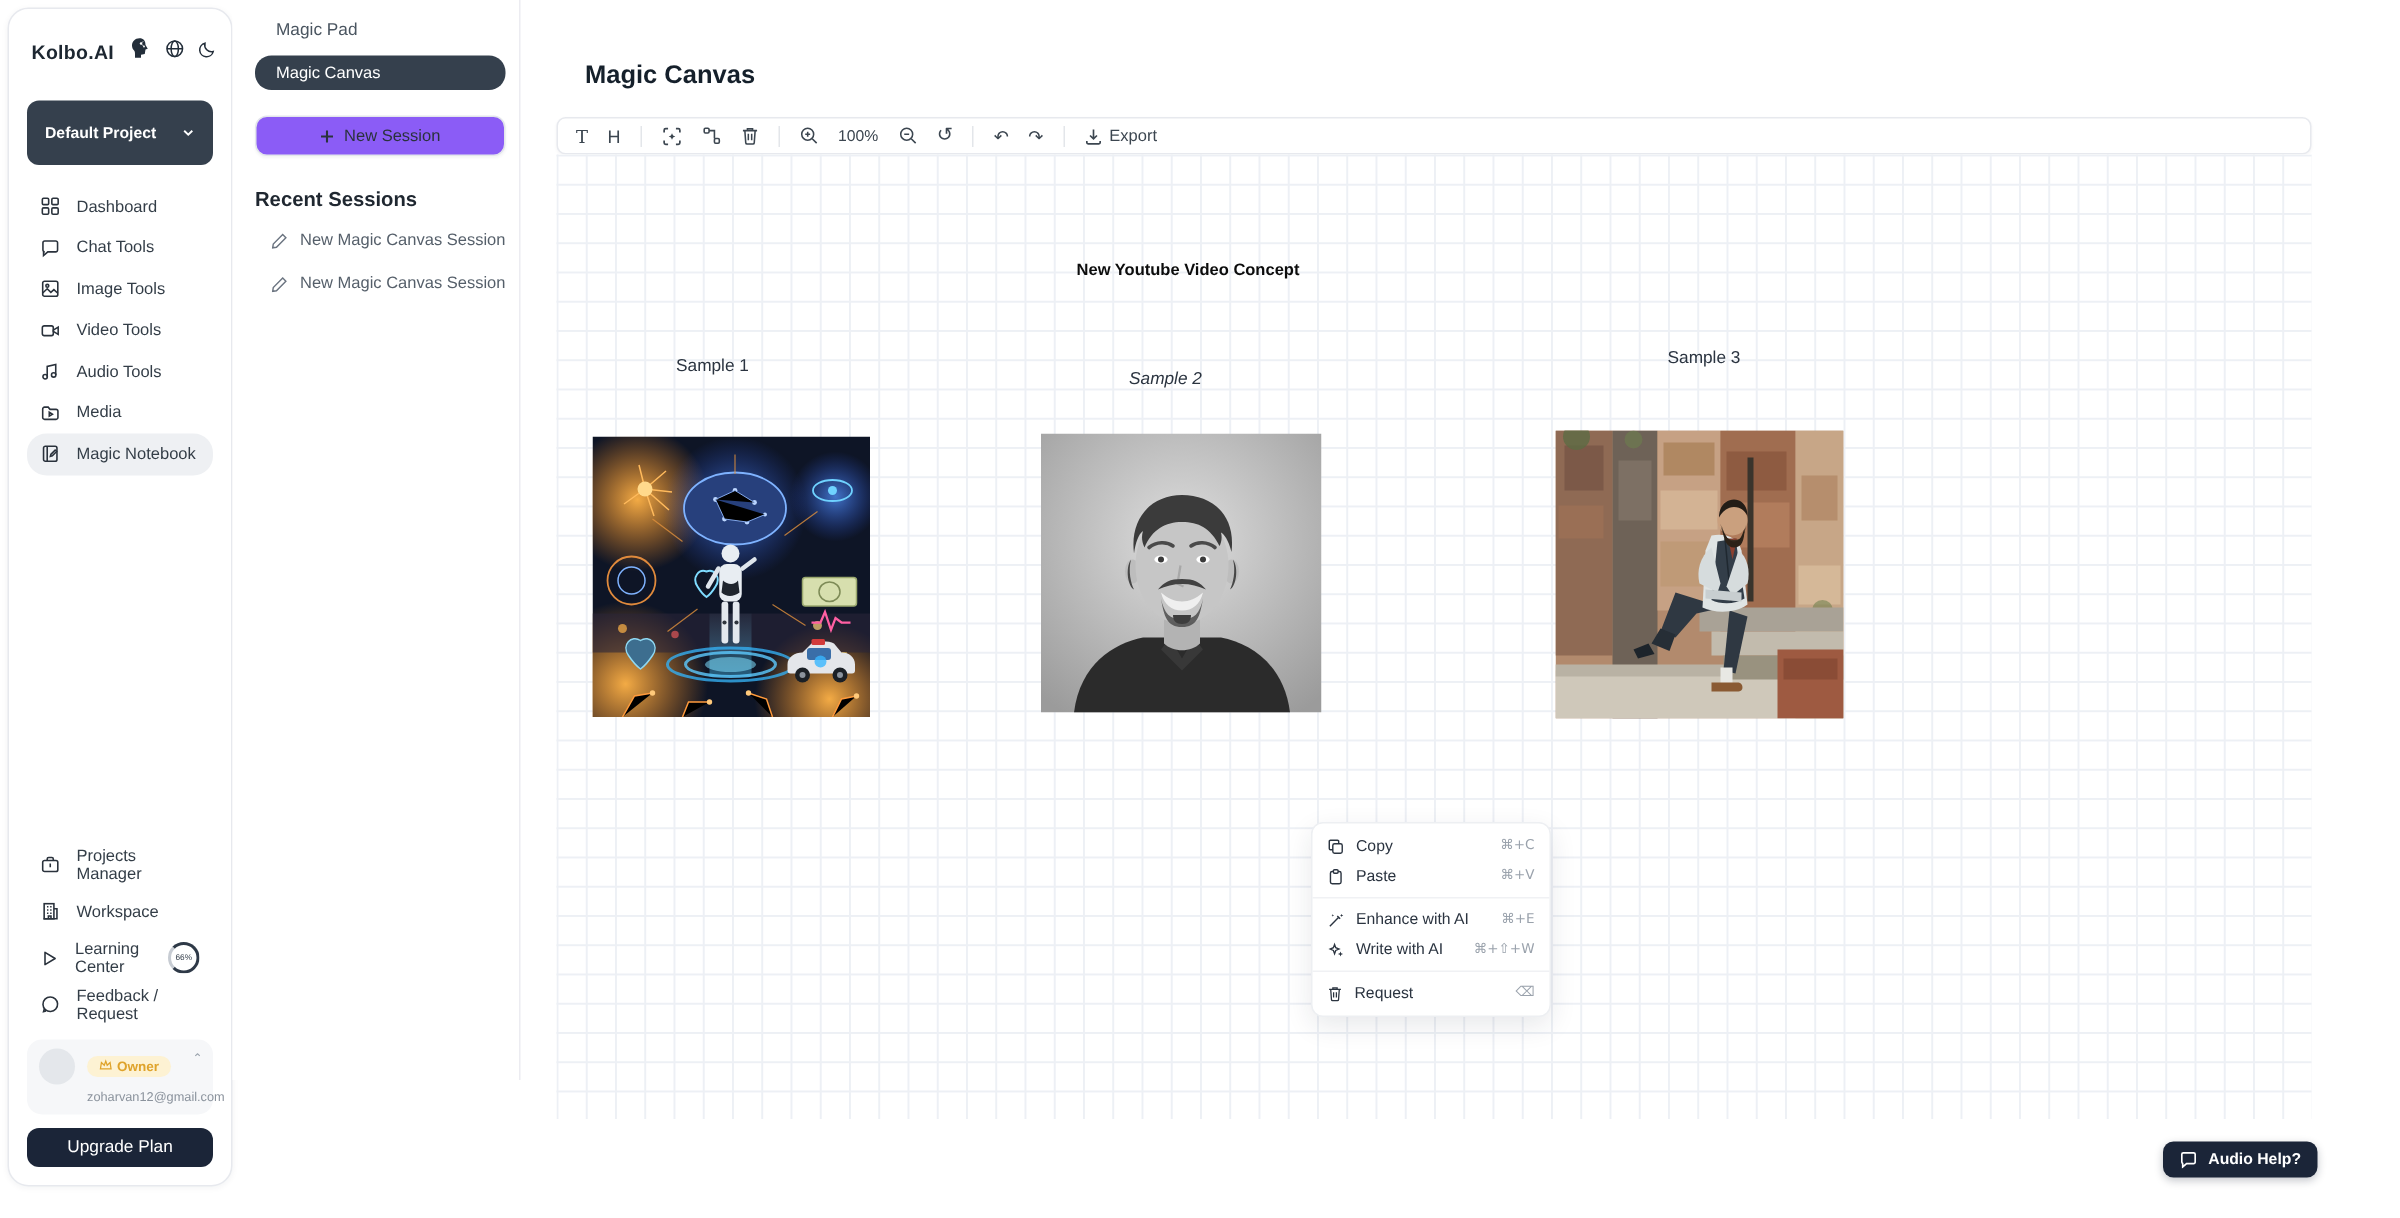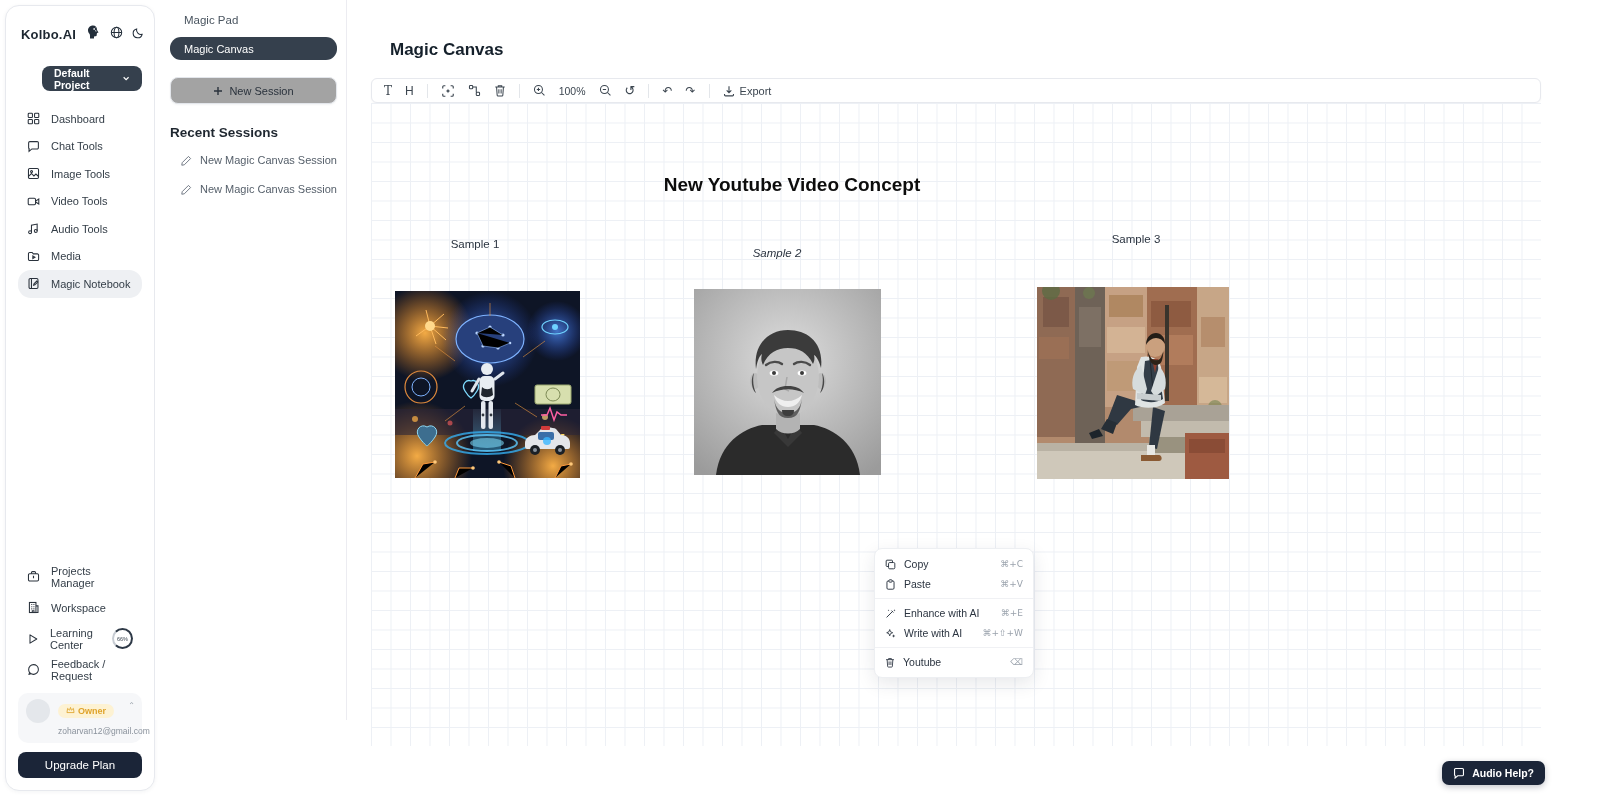--- a/index.html
+++ b/index.html
@@ -7,23 +7,23 @@
     font-family:"Liberation Sans", sans-serif; color:#273039; }
 
   
   .sidebar { position:absolute; left:5px; top:5px; width:150px; height:786px;
     background:#fff; border:1px solid #e7e9ee; border-radius:14px;
     box-shadow:0 1px 4px rgba(20,30,50,.05); display:flex; flex-direction:column;
     padding:18px 12px 12px; }
   .logo-row { display:flex; align-items:center; gap:9px; padding:0 3px; margin-bottom:22px; }
   .brand { font-size:13px; font-weight:bold; color:#1d2731; letter-spacing:.2px; white-space:nowrap; }
   .logo-row svg { flex:none; }
-  .proj-btn { height:25px; background:#35404d; border-radius:8px; color:#fff;
+  .proj-btn { height:43px; background:#35404d; border-radius:8px; color:#fff;
     display:flex; align-items:center; justify-content:space-between; padding:0 12px;
-    font-size:10.5px; font-weight:bold; cursor:pointer; margin-bottom:14px;margin-left:24px; }
+    font-size:10.5px; font-weight:bold; cursor:pointer; margin-bottom:14px; }
   .nav { display:flex; flex-direction:column; }
   .nav-item { height:27.5px; display:flex; align-items:center; gap:11px;
     padding:0 9px; border-radius:7px; font-size:11px; font-weight:500; color:#333d47; cursor:pointer; }
   .nav-item.active { background:#eef0f3;border-radius:13px; }
   .nav-item svg { flex:none; }
   .spacer { flex:1; }
   .bottom-nav .nav-item { height:31px; }
   .ring { margin-left:2px; width:21px; height:21px; border:2px solid #2e3947; border-radius:50%;
     display:flex; align-items:center; justify-content:center; font-size:5.5px; color:#3a4450;
     border-left-color:#c7ccd3; flex:none; }
@@ -37,21 +37,21 @@
   .card-caret { position:absolute; right:7px; top:8px; font-size:8px; color:#9aa2ac; }
   .upgrade-btn { margin-top:9px; height:26px; background:#1b2538; border-radius:8px; color:#fff;
     font-size:11.5px; font-weight:normal; display:flex; align-items:center; justify-content:center; cursor:pointer; }
 
   
   .panel { position:absolute; left:155px; top:0; width:192px; height:720px;
     border-right:1px solid #ececf1; background:#fff; padding:14px 9px 0 15px; }
   .pad-label { font-size:11.5px; color:#4a5560; margin:0 0 11px 14px; cursor:pointer; }
   .canvas-pill { height:23px; background:#35404d; border-radius:11px; color:#fff;
     font-size:11px; font-weight:500; display:flex; align-items:center; padding:0 14px; cursor:pointer; }
-  .new-session { margin-top:17px; height:27px; background:#a3a3a3; border:1px solid #e3e6eb;
+  .new-session { margin-top:17px; height:27px; background:#8b5cf6; border:1px solid #e3e6eb;
     border-radius:8px; box-shadow:0 1px 2px rgba(20,30,50,.05); display:flex; align-items:center;
     justify-content:center; gap:6px; font-size:11px; font-weight:500; color:#2a323c; cursor:pointer; }
   .recent-h { font-size:13.5px; font-weight:bold; color:#1f2730; margin:21px 0 14px 0; }
   .session-item { display:flex; align-items:center; gap:8px; font-size:11px; color:#555f6a;
     margin:0 0 17px 11px; cursor:pointer; }
 
   
   .main { position:absolute; left:348px; top:0; width:1252px; height:812px; background:#fff; }
   .page-title { position:absolute; left:42px; top:40px; font-size:17px; font-weight:bold; color:#15202b; }
   .toolbar { position:absolute; left:23px; top:78px; width:1170px; height:25px; background:#fff;
@@ -61,21 +61,21 @@
   .tglyph { font-family:"DejaVu Serif", serif; font-size:12px; font-weight:500; }
   .uglyph { font-family:"DejaVu Sans", sans-serif; font-size:12px; color:#3c4650; line-height:1; }
   .tsep { width:1px; height:14px; background:#e3e6ea; }
   .zoom-val { font-size:10.5px; color:#3c4650;text-align:right; }
 
   .canvas { position:absolute; left:23px; top:103px; width:1170px; height:643px; background:#fff;
     background-image:linear-gradient(#edf0f5 1px, transparent 1px),
                      linear-gradient(90deg, #edf0f5 1px, transparent 1px);
     background-size:19.5px 19.5px; }
   .c-heading { position:absolute; left:421px; top:71px; transform:translateX(-50%);
-    font-size:19px; font-weight:bold; color:#0c0c0c; white-space:nowrap; cursor:move; }
+    font-size:11px; font-weight:bold; color:#0c0c0c; white-space:nowrap; cursor:move; }
   .sample-label { position:absolute; transform:translateX(-50%); font-size:11.5px; color:#2b3440;
     white-space:nowrap; cursor:move; }
   .c-img { position:absolute; cursor:move; }
   .c-img svg { display:block; }
 
   
   .ctx { position:absolute; left:503px; top:445px; width:160px; background:#fff;
     border:1px solid #edeff2; border-radius:8px; padding:5px 0;
     box-shadow:0 6px 18px rgba(25,35,55,.10); }
   .ctx-item { height:20px; display:flex; align-items:center; gap:8px; padding:0 10px;
@@ -548,21 +548,21 @@
             <path d="M11 8l.6 1.6L13.2 10.2l-1.6.6-.6 1.6-.6-1.6-1.6-.6 1.6-.6z" fill="#2b3440"></path>
           </svg>
         <span>Write with AI</span>
         <span class="ctx-short">⌘+⇧+W</span>
       </div>
       <div class="ctx-div"></div>
       <div class="ctx-item">
         <svg width="10" height="11" viewBox="0 0 14 15" fill="none" stroke="#2b3440" stroke-width="1.2">
             <path d="M1.5 3.5h11M5 3.5V2h4v1.5M3 3.5l.7 9.5a1 1 0 0 0 1 .9h4.6a1 1 0 0 0 1-.9l.7-9.5M5.7 6v5M8.3 6v5"></path>
           </svg>
-        <span>Youtube</span>
+        <span>Request</span>
         <span class="ctx-short">⌫</span>
       </div>
     </div>
   </div>
 
   <div class="help-btn">
     <svg width="12" height="12" viewBox="0 0 14 14" fill="none" stroke="#fff" stroke-width="1.3">
         <path d="M1.8 3A1.2 1.2 0 0 1 3 1.8h8A1.2 1.2 0 0 1 12.2 3v6A1.2 1.2 0 0 1 11 10.2H5.5l-3 2.6v-2.6H3A1.2 1.2 0 0 1 1.8 9z"></path>
       </svg>
     <span>Audio Help?</span>

